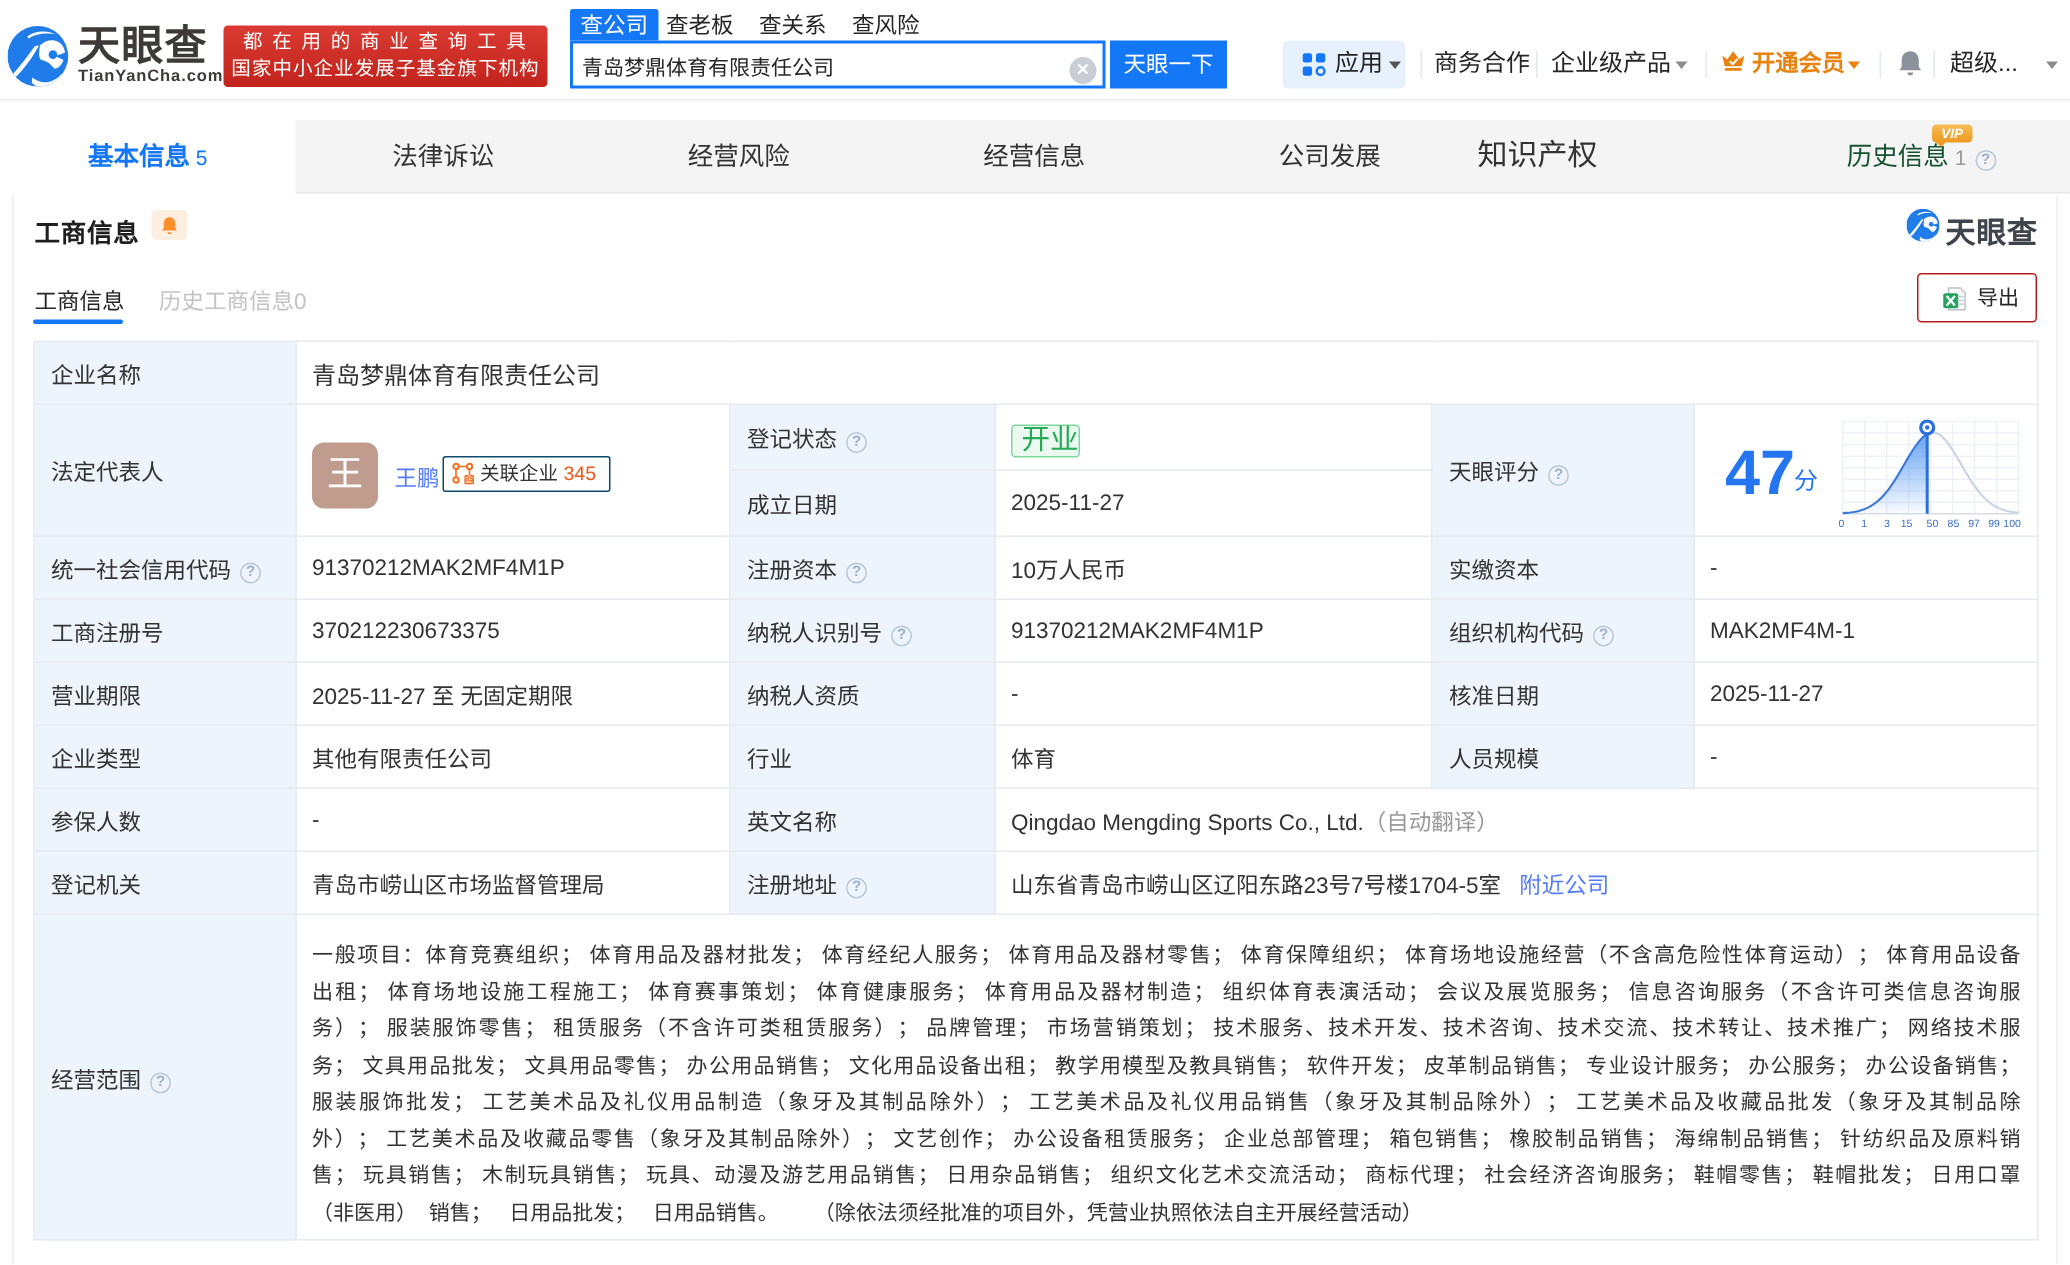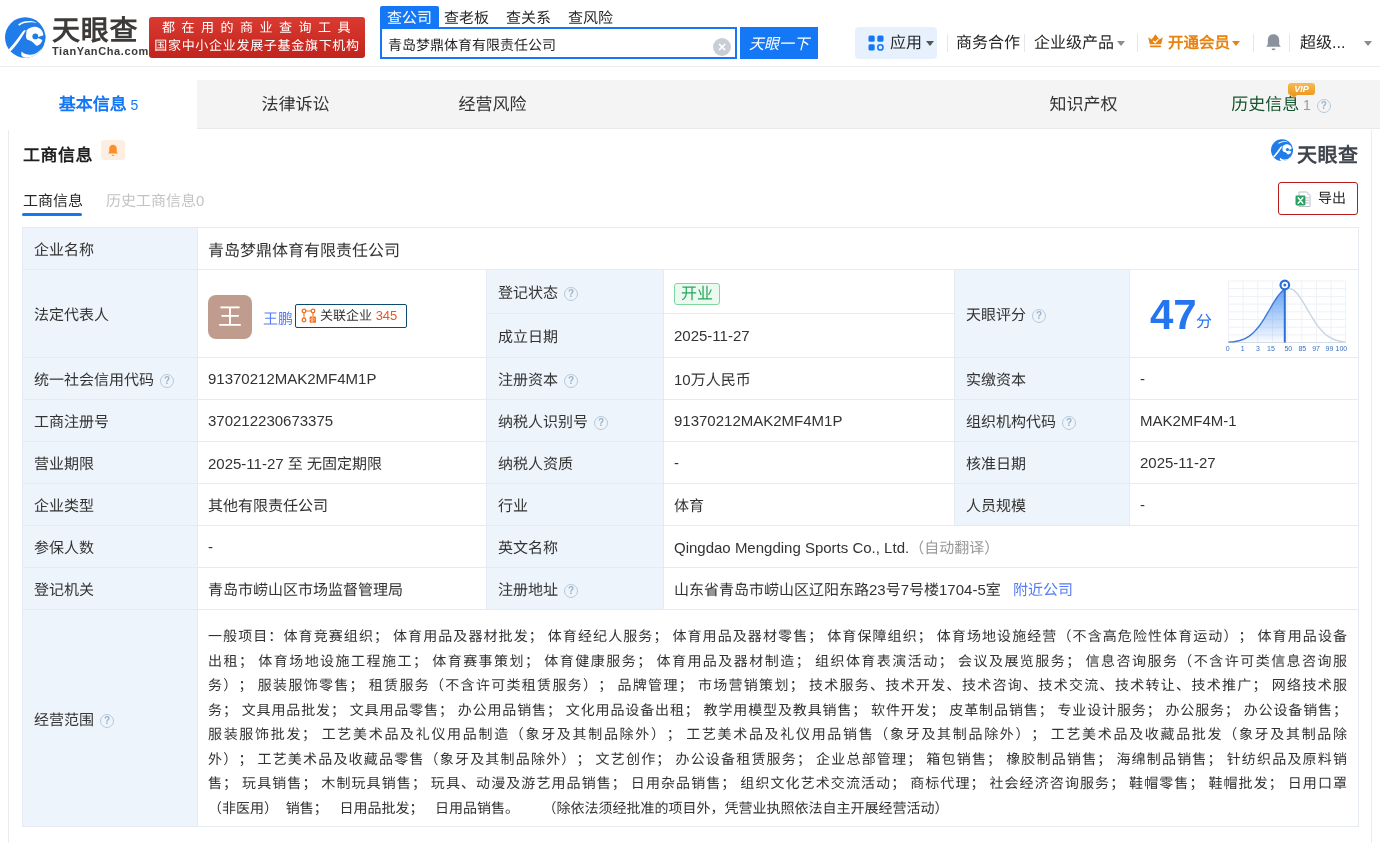--- a/index.html
+++ b/index.html
@@ -45,21 +45,21 @@
 </div>
 
 <div class="abs" style="left:380px;top:6px;width:59px;height:23px;background:#1478f6;border-radius:2px 2px 0 0;color:#fff;font-size:15px;text-align:center;line-height:23px;">查公司</div>
 <div class="abs" style="left:444px;top:6px;height:23px;font-size:15px;color:#262626;line-height:23px;">查老板</div>
 <div class="abs" style="left:506px;top:6px;height:23px;font-size:15px;color:#262626;line-height:23px;">查关系</div>
 <div class="abs" style="left:568px;top:6px;height:23px;font-size:15px;color:#262626;line-height:23px;">查风险</div>
 
 <div class="abs" style="left:380px;top:27px;width:357px;height:32px;border:2px solid #1478f6;background:#fff;"></div>
 <div class="abs" style="left:388px;top:31px;height:28px;line-height:28px;font-size:14px;color:#262626;">青岛梦鼎体育有限责任公司</div>
 <div class="abs" style="left:713px;top:38px;width:18px;height:18px;border-radius:50%;background:#c9ced6;color:#fff;text-align:center;line-height:18px;font-size:11px;font-weight:bold;">✕</div>
-<div class="abs" style="left:740px;top:27px;width:78px;height:32px;background:#1478f6;color:#fff;font-size:15px;text-align:center;line-height:33px;font-style:italic;">天眼一下</div>
+<div class="abs" style="left:740px;top:27px;width:78px;height:32px;background:#1478f6;color:#fff;font-size:15px;text-align:center;line-height:33px;">天眼一下</div>
 
 <div class="abs" style="left:855px;top:27px;width:82px;height:32px;background:#e7f1fd;border-radius:4px;"></div>
 <div class="abs" id="ic-grid" style="left:868px;top:35px;width:16px;height:16px;">
 <svg width="16" height="16" viewBox="0 0 16 16">
   <rect x="0.5" y="0.5" width="6.2" height="6.2" rx="1.5" fill="#1478f6"></rect>
   <rect x="9.3" y="0.5" width="6.2" height="6.2" rx="1.5" fill="#1478f6"></rect>
   <rect x="0.5" y="9.3" width="6.2" height="6.2" rx="1.5" fill="#1478f6"></rect>
   <circle cx="12.4" cy="12.4" r="2.6" fill="none" stroke="#1478f6" stroke-width="1.6"></circle>
 </svg></div>
 <div class="abs" style="left:890px;top:27px;line-height:32px;font-size:16px;color:#262626;">应用</div>
@@ -87,21 +87,23 @@
 <div class="abs vdiv" style="left:1289px;top:34px;"></div>
 <div class="abs" style="left:1300px;top:27px;line-height:32px;font-size:16px;color:#262626;">超级...</div>
 <div class="abs caret" style="left:1364px;top:41px;border-top-color:#8c8c8c;"></div>
 <div class="abs" style="left:0;top:66px;width:1380px;height:1px;background:#ececec;"></div>
 
 <div class="abs" style="left:0;top:80px;width:1380px;height:49px;background:#f4f4f5;border-bottom:1px solid #e9e9e9;"></div>
 <div class="abs" style="left:0;top:80px;width:197px;height:50px;background:#fff;"></div>
 <div class="abs" style="left:0;top:80px;width:197px;height:49px;text-align:center;line-height:49px;font-size:17px;"><span style="font-weight:bold;color:#1478f6;">基本信息</span><span style="color:#1478f6;font-size:14px;"> 5</span></div>
 <div class="abs" style="left:197px;top:80px;width:197px;height:49px;text-align:center;line-height:49px;font-size:17px;color:#333;">法律诉讼</div>
 <div class="abs" style="left:394px;top:80px;width:197px;height:49px;text-align:center;line-height:49px;font-size:17px;color:#333;">经营风险</div>
-<div class="abs" style="left:985px;top:80px;width:197px;height:49px;text-align:center;line-height:49px;font-size:17px;color:#333;">知识产权</div>
+<div class="abs" style="left:591px;top:80px;width:197px;height:49px;text-align:center;line-height:49px;font-size:17px;color:#333;">经营信息</div>
+<div class="abs" style="left:788px;top:80px;width:197px;height:49px;text-align:center;line-height:49px;font-size:17px;color:#333;">公司发展</div>
+<div class="abs" style="left:985px;top:80px;width:197px;height:49px;text-align:left;line-height:49px;font-size:20px;color:#333;">知识产权</div>
 <div class="abs" style="left:1182px;top:80px;width:198px;height:49px;text-align:center;line-height:49px;font-size:17px;"><span style="color:#14532d;">历史信息</span><span style="color:#999;font-size:14px;"> 1 </span><span class="q" style="margin-left:2px;">?</span></div>
 <div class="abs" id="vipbadge" style="left:1288px;top:83px;width:27px;height:12px;background:linear-gradient(180deg,#f6bb55,#ec9a21);border-radius:3px;color:#fff;font-size:9px;font-weight:bold;font-style:italic;text-align:center;line-height:12px;">VIP<div style="position:absolute;left:2px;bottom:-3px;width:0;height:0;border-left:4px solid transparent;border-right:4px solid transparent;border-top:4px solid #ec9a21;"></div></div>
 
 <div class="abs" style="left:8px;top:130px;width:1px;height:713px;background:#ececec;"></div>
 <div class="abs" style="left:1371px;top:130px;width:1px;height:713px;background:#ececec;"></div>
 
 <div class="abs" style="left:23px;top:141px;font-size:17px;font-weight:bold;color:#1f1f1f;letter-spacing:0.5px;">工商信息</div>
 <div class="abs" id="bellchip" style="left:101px;top:140px;width:24px;height:20px;background:#fcefe2;border-radius:3px;">
 <svg width="12" height="13" viewBox="0 0 12 13" style="position:absolute;left:6px;top:3.5px;">
   <path d="M6 0.8 C3.7 0.8 2.2 2.6 2.2 4.9 L2.2 8 L1 9.6 L11 9.6 L9.8 8 L9.8 4.9 C9.8 2.6 8.3 0.8 6 0.8 Z" fill="#fc8e2b"></path>
@@ -165,21 +167,21 @@
       <svg width="15" height="15" viewBox="0 0 15 15" style="vertical-align:-3px;margin-right:4px;">
         <circle cx="3" cy="3" r="1.8" fill="none" stroke="#f3701f" stroke-width="1.3"></circle>
         <circle cx="12" cy="3" r="1.8" fill="none" stroke="#f3701f" stroke-width="1.3"></circle>
         <circle cx="3" cy="12" r="1.8" fill="none" stroke="#f3701f" stroke-width="1.3"></circle>
         <rect x="8.6" y="8.6" width="6.4" height="6.4" rx="1" fill="#f3701f"></rect>
         <text x="11.8" y="13.6" font-size="5.5" fill="#fff" text-anchor="middle">企</text>
         <path d="M4.8 3 L10.2 3 M3 4.8 L3 10.2 M12 4.8 L12 8.6" stroke="#f3701f" stroke-width="1.1"></path>
       </svg>关联企业 <span style="color:#f0551a;">345</span></div>
   </td>
   <td class="lb">登记状态<span class="q">?</span></td>
-  <td><span id="kaiye" style="position:relative;top:2px;display:inline-block;width:46px;height:22px;background:#ebf9f0;border:1px solid #7fd7a0;border-radius:3px;color:#27ab59;font-size:16px;text-align:center;line-height:20px;">开业</span></td>
+  <td><span id="kaiye" style="position:relative;top:2px;display:inline-block;width:46px;height:22px;background:#ebf9f0;border:1px solid #7fd7a0;border-radius:3px;color:#27ab59;font-size:19px;text-align:right;line-height:20px;">开业</span></td>
   <td class="lb" rowspan="2">天眼评分<span class="q">?</span></td>
   <td rowspan="2" id="scorecell" style="padding:0;position:relative;">
     <span style="position:absolute;left:20px;top:21px;font-size:42px;font-weight:bold;color:#2575f0;line-height:48px;">47</span>
     <span style="position:absolute;left:66px;top:43px;font-size:16px;color:#2575f0;line-height:18px;">分</span>
     <svg width="128" height="78" viewBox="0 0 128 78" style="position:absolute;left:92px;top:4px;">
       <defs>
         <linearGradient id="gfill" x1="0" y1="0" x2="0" y2="1">
           <stop offset="0" stop-color="#4b93f0" stop-opacity="0.85"></stop>
           <stop offset="1" stop-color="#4b93f0" stop-opacity="0.03"></stop>
         </linearGradient>

